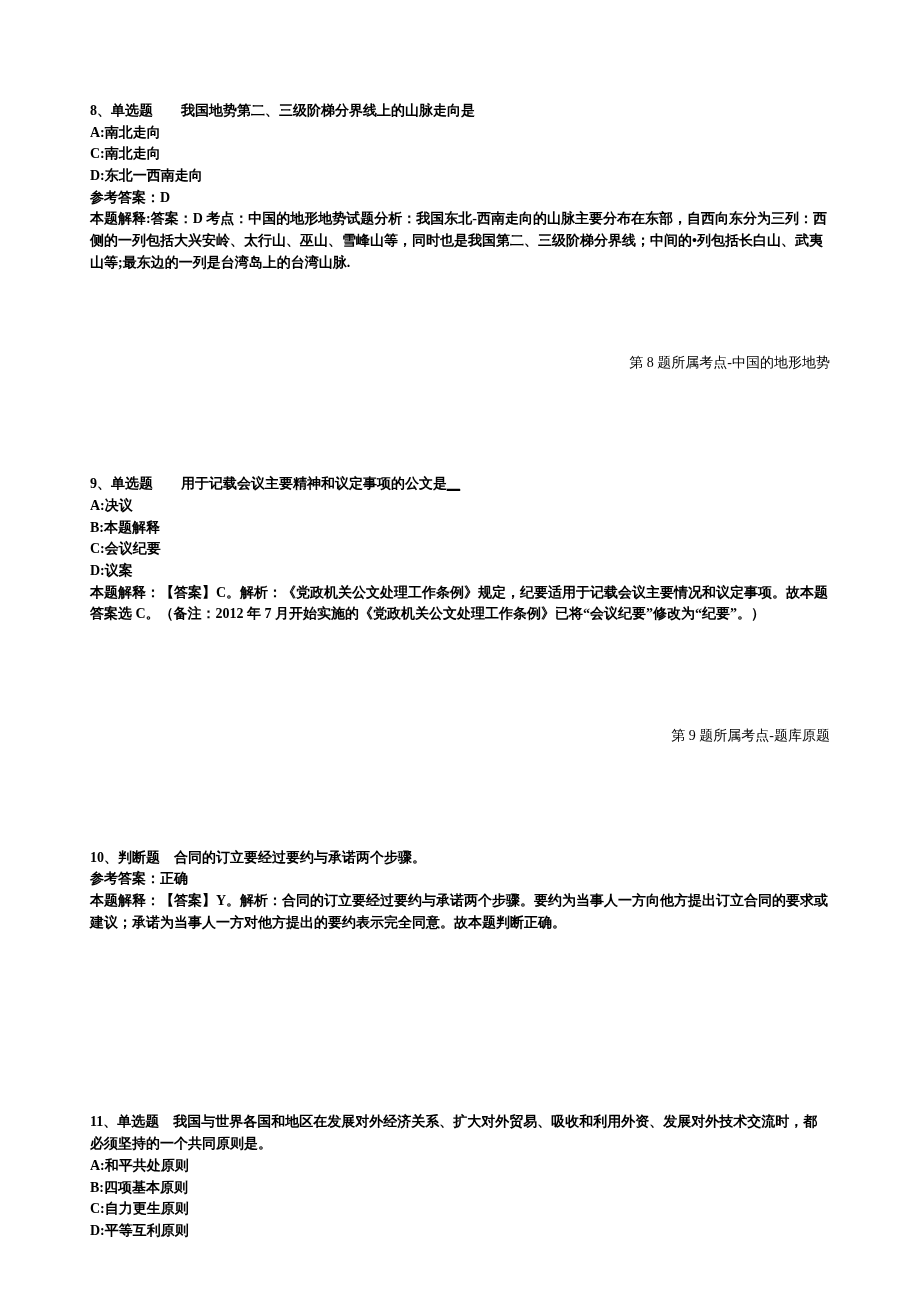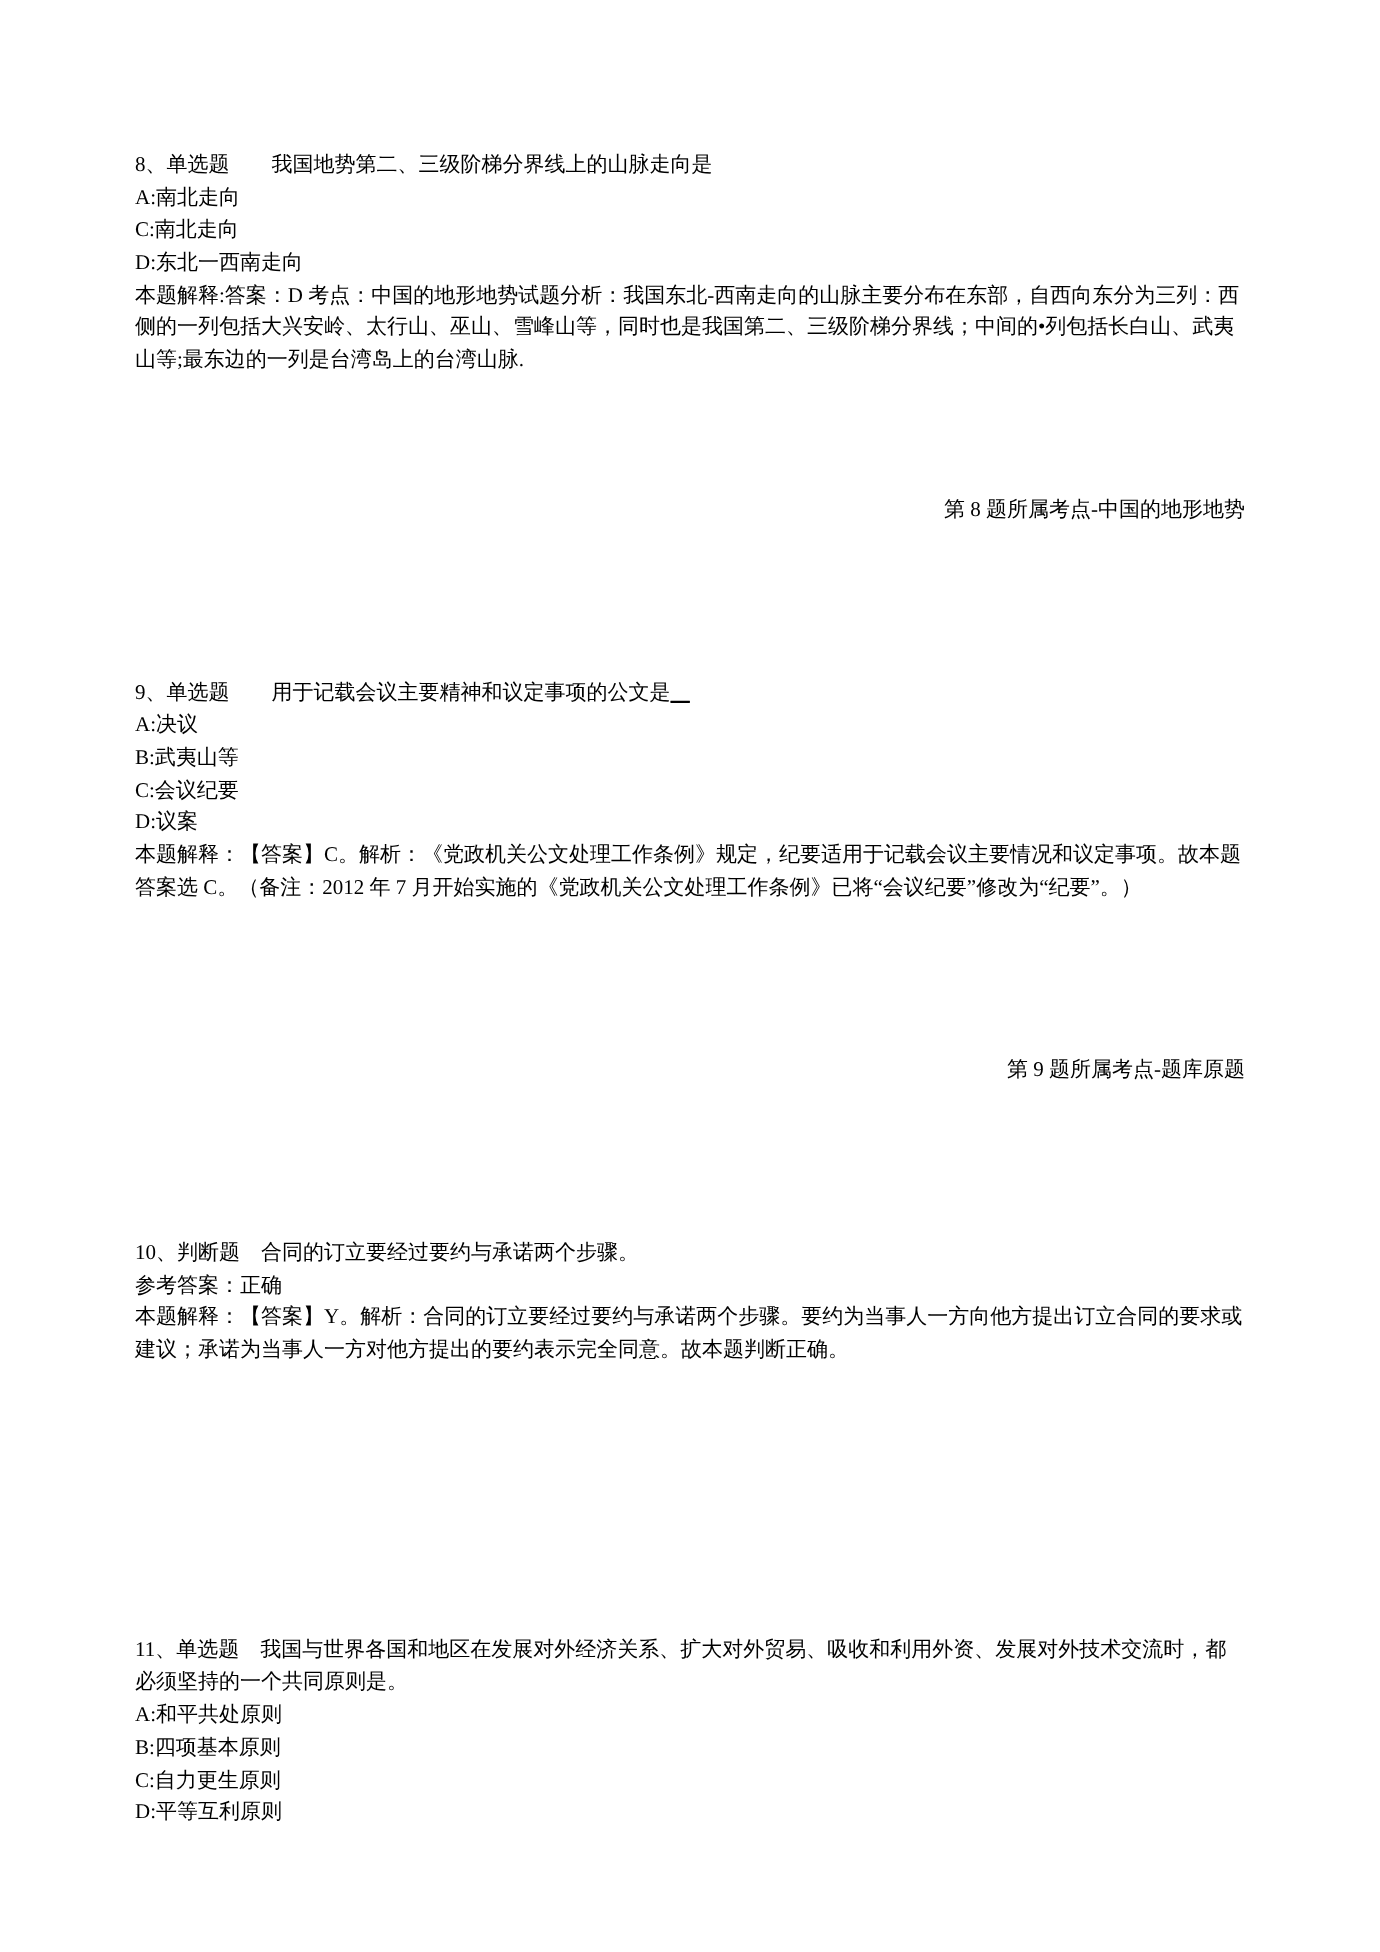--- a/index.html
+++ b/index.html
@@ -12,20 +12,21 @@
     line-height: 1.55;
   }
   .page {
     width: 920px;
     min-height: 1301px;
     padding: 100px 90px 60px 90px;
     box-sizing: border-box;
   }
   .q-block {
     margin-bottom: 0;
+    font-weight: bold;
   }
   .q-line {
     white-space: normal;
   }
   .spacer-large {
     height: 78px;
   }
   .spacer-huge {
     height: 100px;
   }
@@ -41,33 +42,34 @@
 
 <div class="page">
 
   <div class="q-block">
     <div class="q-line">
       <span class="tag">8、单选题</span><span class="gap-after-tag"></span><span>我国地势第二、三级阶梯分界线上的山脉走向是</span>
     </div>
     <div class="q-line">A:南北走向</div>
     <div class="q-line">C:南北走向</div>
     <div class="q-line">D:东北一西南走向</div>
+    <div class="q-line">参考答案：D</div>
     <div class="q-line">本题解释:答案：D 考点：中国的地形地势试题分析：我国东北-西南走向的山脉主要分布在东部，自西向东分为三列：西侧的一列包括大兴安岭、太行山、巫山、雪峰山等，同时也是我国第二、三级阶梯分界线；中间的•列包括长白山、武夷山等;最东边的一列是台湾岛上的台湾山脉.</div>
   </div>
   <div class="spacer-large"></div>
   <div class="ref q-line">第 8 题所属考点-中国的地形地势</div>
 
   <div class="spacer-huge"></div>
 
   <div class="q-block">
     <div class="q-line">
       <span class="tag">9、单选题</span><span class="gap-after-tag"></span><span>用于记载会议主要精神和议定事项的公文是▁</span>
     </div>
     <div class="q-line">A:决议</div>
-    <div class="q-line">B:武夷山等</div>
+    <div class="q-line">B:本题解释</div>
     <div class="q-line">C:会议纪要</div>
     <div class="q-line">D:议案</div>
     <div class="q-line">本题解释：【答案】C。解析：《党政机关公文处理工作条例》规定，纪要适用于记载会议主要情况和议定事项。故本题答案选 C。（备注：2012 年 7 月开始实施的《党政机关公文处理工作条例》已将“会议纪要”修改为“纪要”。）</div>
   </div>
   <div class="spacer-huge"></div>
   <div class="ref q-line">第 9 题所属考点-题库原题</div>
 
   <div class="spacer-huge"></div>
 
   <div class="q-block">

